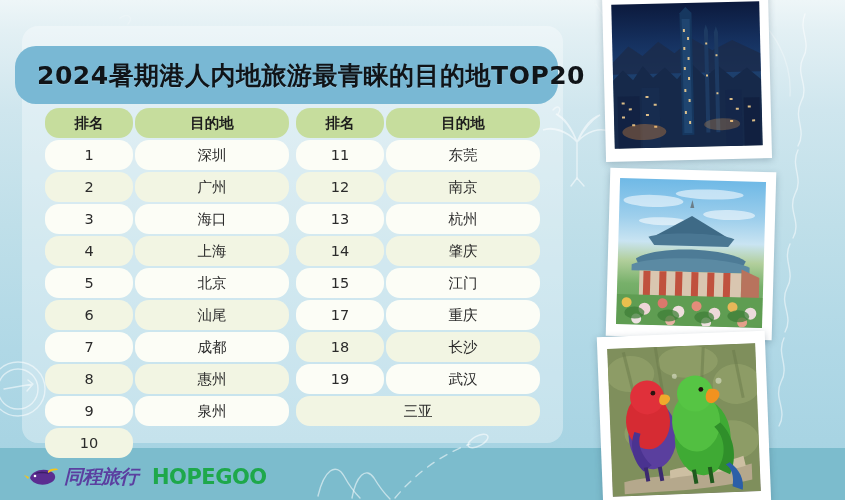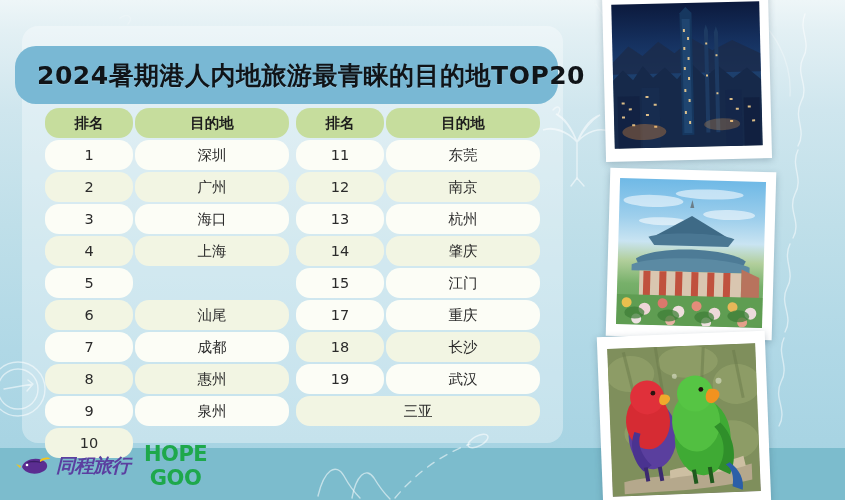--- a/index.html
+++ b/index.html
@@ -125,35 +125,35 @@
 
   
   #photo3 { left: 600px; top: 334px; width: 168px; height: 172px; transform: rotate(-2.2deg); }
   #photo3 .inner { left: 10px; top: 12px; width: 148px; height: 148px;
     background: linear-gradient(180deg,#6f7f4e 0%, #879a5c 28%, #8e9a6b 55%, #8a8f72 80%, #6e7158 100%);
   }
 
   
   .footer {
     position: absolute;
-    left: 16px; bottom: 10px;
+    left: 24px; bottom: 10px;
     display: flex; align-items: center; gap: 14px;
   }
   .tc-logo { display: flex; align-items: center; gap: 6px; }
   .tc-text {
     font-size: 19px; font-weight: 800; color: #5b3fa0;
     font-family: "DejaVu Sans", "Liberation Sans", sans-serif;
     font-style: italic;
     letter-spacing: -0.5px;
   }
   .hope-text {
     font-size: 21px; font-weight: 900; color: #1ea84b;
     letter-spacing: -0.5px;
     font-family: "DejaVu Sans", "Liberation Sans", sans-serif;
-    display: flex; align-items: center; flex-direction: column;
+    display: flex; align-items: center;
   }
   .hope-goo { color: #1ea84b; }
 </style>
 </head>
 <body>
 
 <div id="stage">
 
   <div class="bottom-band"></div>
 
@@ -215,20 +215,21 @@
       <div class="row odd">
           <div class="cell c-rank">3</div>
           <div class="cell c-dest">海口</div>
         </div>
       <div class="row even">
           <div class="cell c-rank">4</div>
           <div class="cell c-dest">上海</div>
         </div>
       <div class="row odd">
           <div class="cell c-rank">5</div>
+          <div class="cell c-dest">北京</div>
         </div>
       <div class="row even">
           <div class="cell c-rank">6</div>
           <div class="cell c-dest">汕尾</div>
         </div>
       <div class="row odd">
           <div class="cell c-rank">7</div>
           <div class="cell c-dest">成都</div>
         </div>
       <div class="row even">

